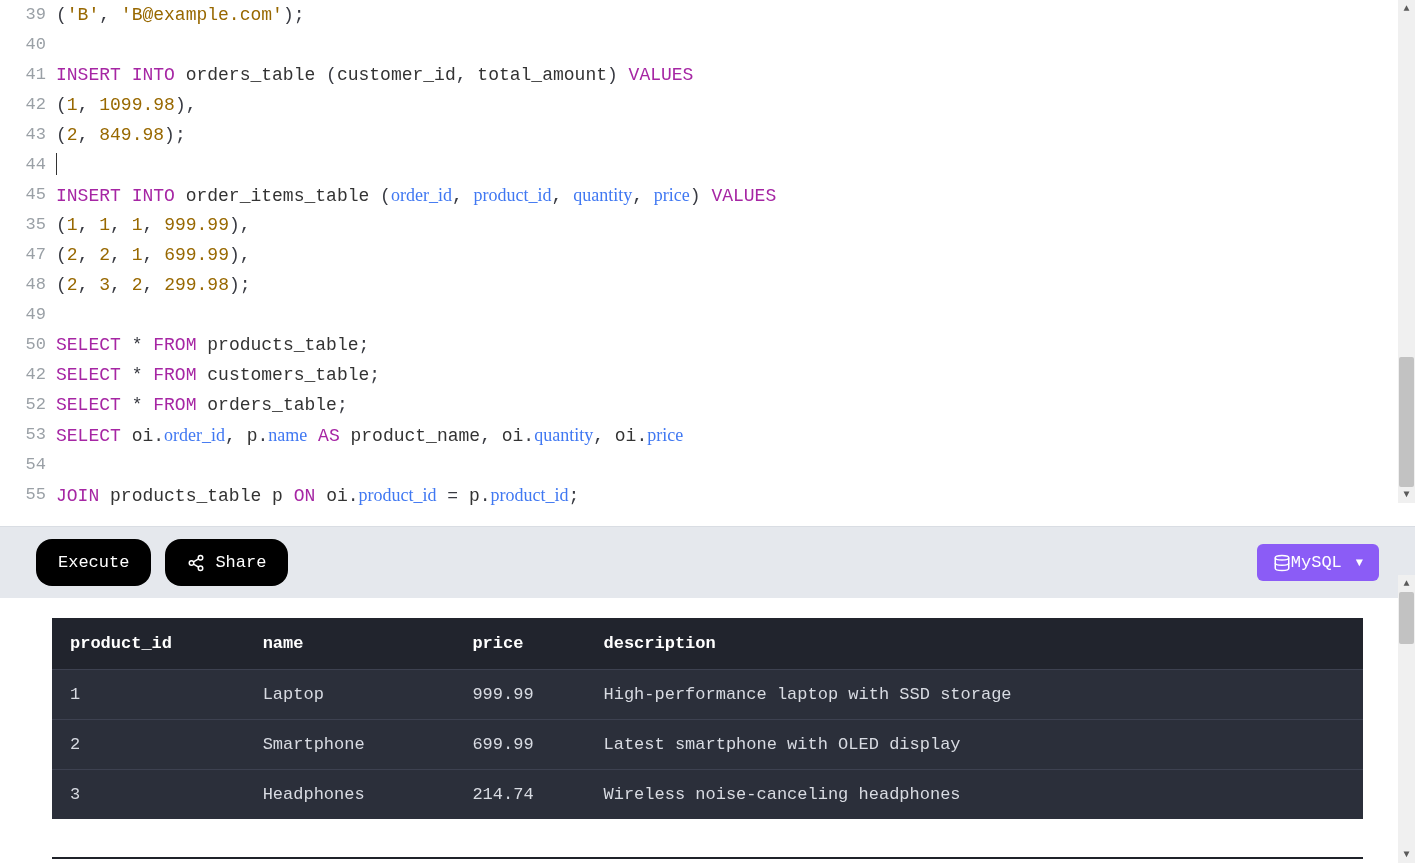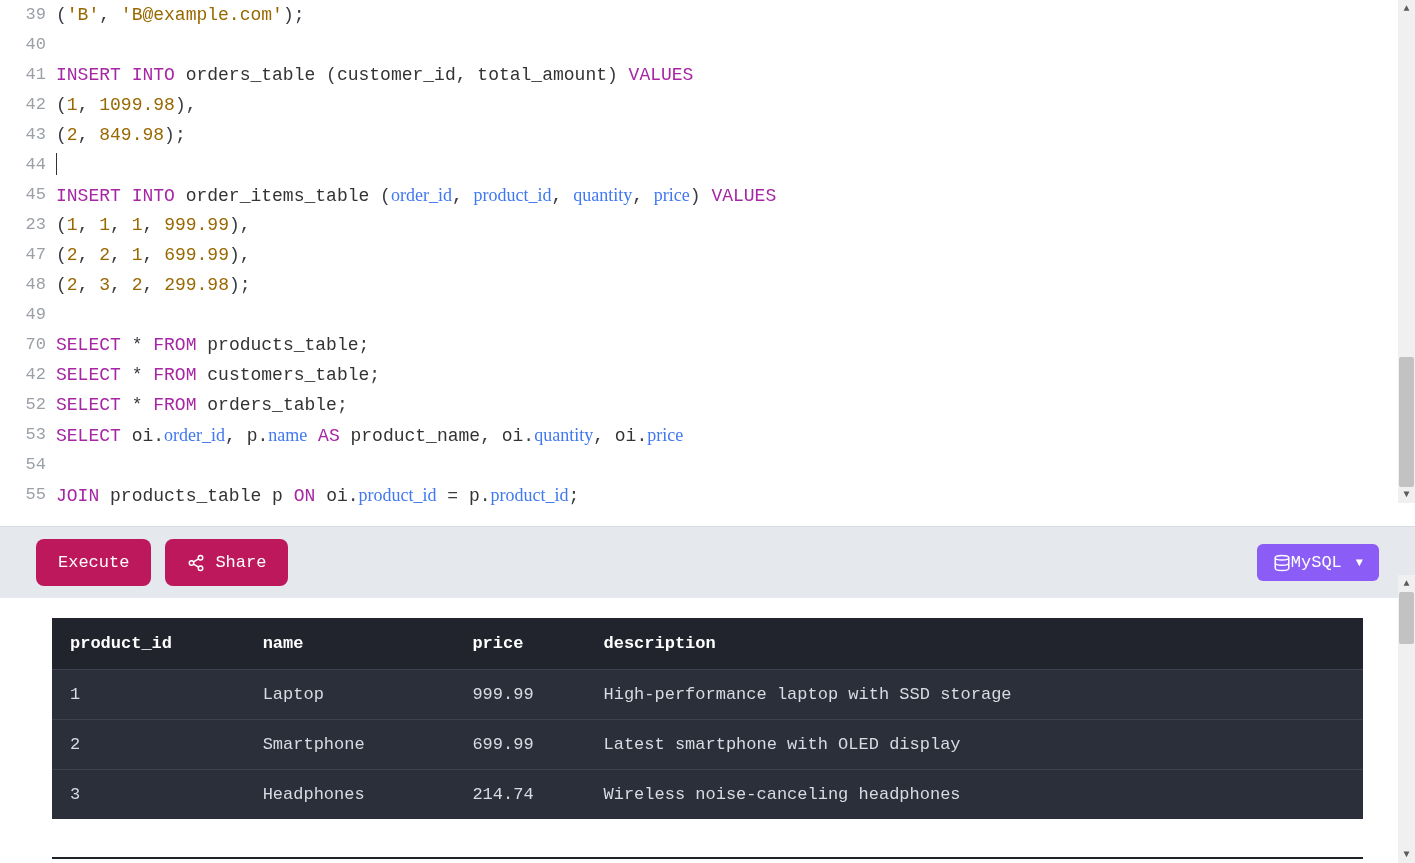--- a/index.html
+++ b/index.html
@@ -57,25 +57,25 @@
 .toolbar {
   background: #e5e8ed;
   padding: 12px 36px;
   display: flex;
   align-items: center;
   gap: 14px;
   height: 72px;
   border-top: 1px solid #d9dde3;
 }
 .btn {
-  background: #be185d;
+  background: #000000;
   color: #fff;
   border: none;
   padding: 14px 22px;
-  border-radius: 8px;
+  border-radius: 16px;
   font-family: inherit;
   font-size: 17px;
   cursor: pointer;
   display: inline-flex;
   align-items: center;
   gap: 10px;
 }
 .btn-share svg { width: 18px; height: 18px; }
 .spacer { flex: 1; }
 .dbselect {
@@ -179,37 +179,37 @@
       </div>
       <div class="code-line">
         <div class="line-number">44</div>
         <div class="line-content"><span class="cursor"></span></div>
       </div>
       <div class="code-line">
         <div class="line-number">45</div>
         <div class="line-content"><span class="kw">INSERT</span> <span class="kw">INTO</span> <span class="id">order_items_table</span> <span class="pn">(</span><span class="name2">order_id</span><span class="pn">,</span> <span class="name2">product_id</span><span class="pn">,</span> <span class="name2">quantity</span><span class="pn">,</span> <span class="name2">price</span><span class="pn">)</span> <span class="kw">VALUES</span></div>
       </div>
       <div class="code-line">
-        <div class="line-number">23</div>
+        <div class="line-number">35</div>
         <div class="line-content"><span class="pn">(</span><span class="num">1</span><span class="pn">,</span> <span class="num">1</span><span class="pn">,</span> <span class="num">1</span><span class="pn">,</span> <span class="num">999.99</span><span class="pn">)</span><span class="pn">,</span></div>
       </div>
       <div class="code-line">
         <div class="line-number">47</div>
         <div class="line-content"><span class="pn">(</span><span class="num">2</span><span class="pn">,</span> <span class="num">2</span><span class="pn">,</span> <span class="num">1</span><span class="pn">,</span> <span class="num">699.99</span><span class="pn">)</span><span class="pn">,</span></div>
       </div>
       <div class="code-line">
         <div class="line-number">48</div>
         <div class="line-content"><span class="pn">(</span><span class="num">2</span><span class="pn">,</span> <span class="num">3</span><span class="pn">,</span> <span class="num">2</span><span class="pn">,</span> <span class="num">299.98</span><span class="pn">)</span><span class="pn">;</span></div>
       </div>
       <div class="code-line">
         <div class="line-number">49</div>
         <div class="line-content"></div>
       </div>
       <div class="code-line">
-        <div class="line-number">70</div>
+        <div class="line-number">50</div>
         <div class="line-content"><span class="kw">SELECT</span> <span class="op">*</span> <span class="kw">FROM</span> <span class="id">products_table</span><span class="pn">;</span></div>
       </div>
       <div class="code-line">
         <div class="line-number">42</div>
         <div class="line-content"><span class="kw">SELECT</span> <span class="op">*</span> <span class="kw">FROM</span> <span class="id">customers_table</span><span class="pn">;</span></div>
       </div>
       <div class="code-line">
         <div class="line-number">52</div>
         <div class="line-content"><span class="kw">SELECT</span> <span class="op">*</span> <span class="kw">FROM</span> <span class="id">orders_table</span><span class="pn">;</span></div>
       </div>

